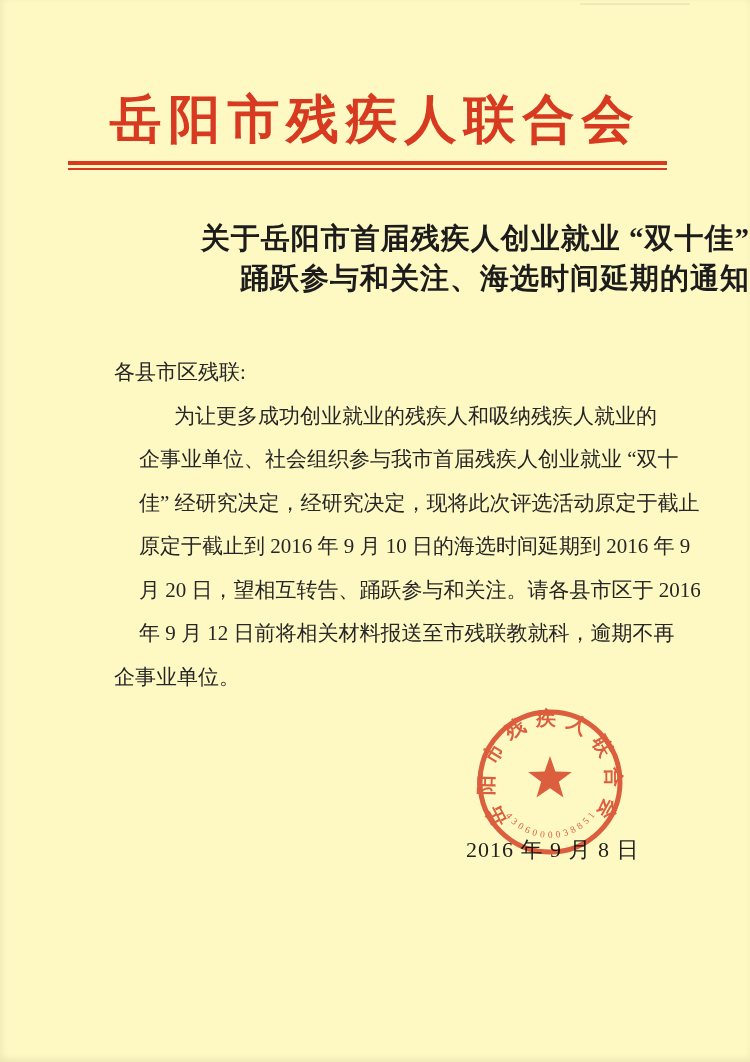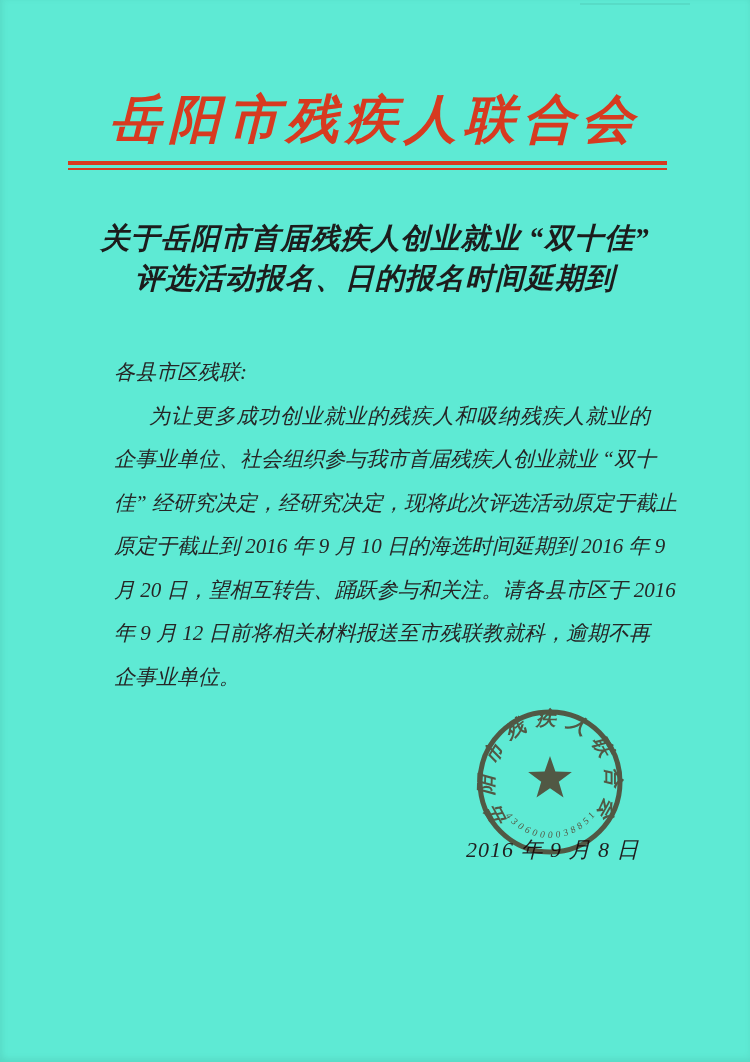--- a/index.html
+++ b/index.html
@@ -1,24 +1,23 @@
 <!DOCTYPE html>
 <html style="--accent-red: #d73a20; --seal-red: #d84a3a;"><head>
 <meta charset="utf-8">
 <style>
   html, body { margin: 0; padding: 0; background: #ffffff; }
   .page {
     position: relative;
     width: 750px;
     height: 1062px;
-    background: #5eead4;
+    background: #fef9c3;
     overflow: hidden;
     font-family: "Liberation Serif", "DejaVu Serif", serif;
     box-shadow: inset 0 -4px 6px rgba(0,0,0,0.05), inset 4px 0 6px rgba(0,0,0,0.03);
-    font-style: italic;
   }
   
   .page::before {
     content: "";
     position: absolute;
     left: 580px; top: 3px; width: 110px; height: 2px;
     background: rgba(0,0,0,0.06);
   }
 
   .org-name {
@@ -42,40 +41,40 @@
   }
   .rule .rule-top    { height: 4px; background: var(--accent-red, #d73a20); }
   .rule .rule-gap    { height: 3px; background: transparent; }
   .rule .rule-bottom { height: 2px; background: var(--accent-red, #d73a20); }
 
   .doc-title {
     position: absolute;
     top: 218px;
     left: 0;
     width: 100%;
-    text-align: center;
+    text-align: right;
     font-size: 29px;
     font-weight: bold;
     color: #1c1c1c;
     line-height: 40px;
     letter-spacing: 1px;
     white-space: nowrap;
   }
 
   .body-block {
     position: absolute;
     top: 351px;
     left: 114px;
     width: 536px;
     font-size: 21px;
     color: #262626;
     line-height: 43.5px;
   }
   .body-block .line { white-space: nowrap; }
-  .body-block .just { text-align: justify; text-align-last: justify; }
+  .body-block .just { text-align: justify; text-align-last: justify; margin-left: 25px; }
   .body-block .indent { text-indent: 35px; }
 
   .doc-date {
     position: absolute;
     top: 835px;
     left: 466px;
     font-size: 22px;
     color: #1f1f1f;
     letter-spacing: 1px;
     white-space: nowrap;
@@ -108,21 +107,21 @@
   <div class="org-name">岳阳市残疾人联合会</div>
 
   <div class="rule">
     <div class="rule-top"></div>
     <div class="rule-gap"></div>
     <div class="rule-bottom"></div>
   </div>
 
   <div class="doc-title">
     <div>关于岳阳市首届残疾人创业就业 “双十佳”</div>
-    <div>评选活动报名、日的报名时间延期到</div>
+    <div>踊跃参与和关注、海选时间延期的通知</div>
   </div>
 
   <div class="body-block">
     <div class="line">各县市区残联:</div>
     <div class="line just indent">为让更多成功创业就业的残疾人和吸纳残疾人就业的</div>
     <div class="line just">企事业单位、社会组织参与我市首届残疾人创业就业 “双十</div>
     <div class="line just">佳” 经研究决定，经研究决定，现将此次评选活动原定于截止</div>
     <div class="line just">原定于截止到 2016 年 9 月 10 日的海选时间延期到 2016 年 9</div>
     <div class="line just">月 20 日，望相互转告、踊跃参与和关注。请各县市区于 2016</div>
     <div class="line just">年 9 月 12 日前将相关材料报送至市残联教就科，逾期不再</div>

